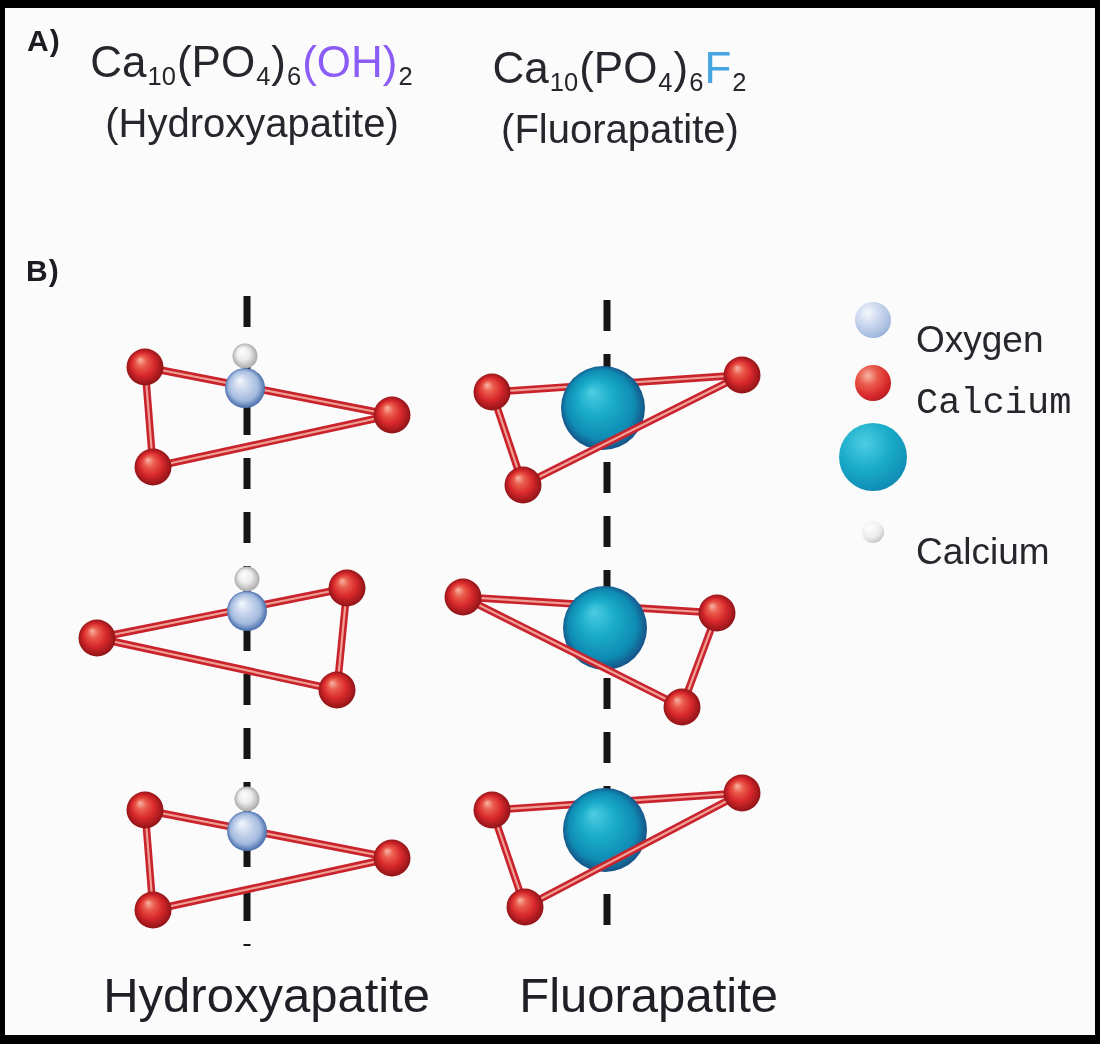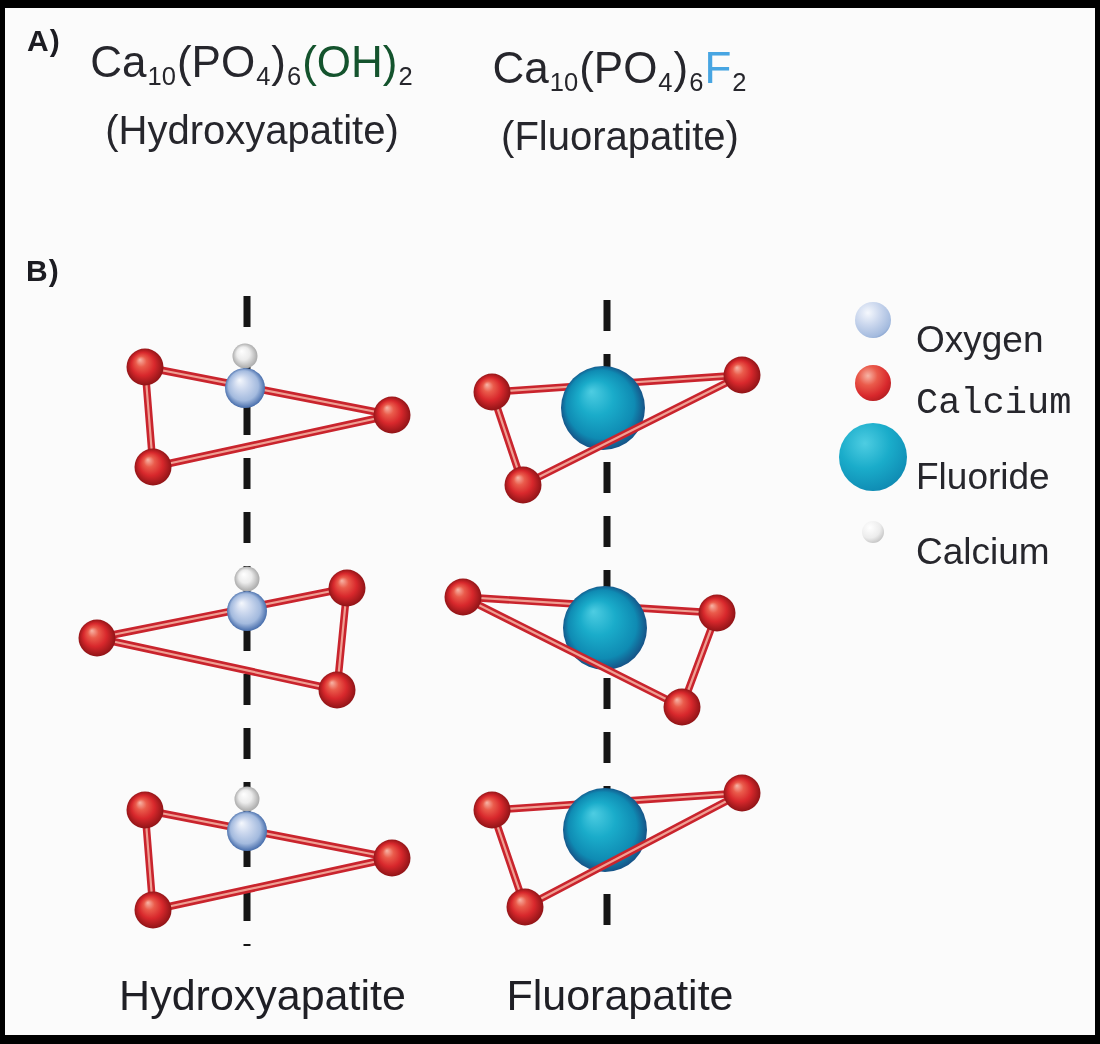--- a/index.html
+++ b/index.html
@@ -10,49 +10,49 @@
   .frame-border{position:absolute;inset:0;border-top:8px solid #000;border-left:5px solid #000;
     border-right:5px solid #000;border-bottom:9px solid #000;pointer-events:none;z-index:30;}
   .section-label{position:absolute;font-weight:bold;font-size:30px;letter-spacing:1px;color:#1c1c22;}
   #label-a{left:27px;top:24px;}
   #label-b{left:26px;top:254px;}
   .compound{position:absolute;text-align:center;}
   #compound-1{left:72px;top:34px;width:360px;}
   #compound-2{left:452px;top:40px;width:336px;}
   .formula{font-size:44px;line-height:56px;white-space:nowrap;color:#26262c;}
   .formula .sub{font-size:0.58em;position:relative;top:0.30em;padding:0 1px;}
-  .compound-name{font-size:40px;line-height:48px;margin-top:10px;color:#26262c;}
+  .compound-name{font-size:40px;line-height:48px;margin-top:3px;color:#26262c;}
   #structures-svg{position:absolute;left:0;top:0;}
   .legend-label{position:absolute;left:916px;font-size:37px;line-height:44px;color:#26262c;white-space:nowrap;margin-top:20px;}
   #legend-label-0{top:298px;}
   #legend-label-1{top:361px;font-family:Liberation Mono, monospace;}
   #legend-label-2{top:435px;}
   #legend-label-3{top:510px;}
   .sphere{position:absolute;border-radius:50%;}
   .sphere-oxygen{left:855px;top:302px;width:36px;height:36px;
     background:radial-gradient(circle at 36% 30%,#f5f8fd 0%,#ccd8ee 35%,#a3bade 72%,#3d65a6 100%);}
   .sphere-calcium{left:855px;top:365px;width:36px;height:36px;
     background:radial-gradient(circle at 36% 30%,#f7b5a6 0%,#ea5b4b 28%,#d8282c 60%,#8a1215 100%);}
   .sphere-fluoride{left:839px;top:423px;width:68px;height:68px;
     background:radial-gradient(circle at 38% 30%,#4ecde2 0%,#1aacca 40%,#0f8bb3 78%,#174a80 100%);}
   .sphere-hydrogen{left:862px;top:521px;width:22px;height:22px;
     background:radial-gradient(circle at 36% 30%,#ffffff 0%,#ececec 50%,#a5a5a5 100%);}
-  .col-label{position:absolute;top:970px;text-align:center;font-size:43px;line-height:50px;color:#1f1f25;}
+  .col-label{position:absolute;top:970px;text-align:right;font-size:49px;line-height:50px;color:#1f1f25;}
   #col-label-0{left:95px;width:335px;}
-  #col-label-1{left:450px;width:340px;}
+  #col-label-1{left:438px;width:340px;}
 </style>
 </head>
 <body>
 
 <div class="canvas">
 
   <div class="section-label" id="label-a">A)</div>
 
   <div class="compound" id="compound-1">
-    <div class="formula"><span>Ca</span><span class="sub">10</span><span>(PO</span><span class="sub">4</span><span>)</span><span class="sub">6</span><span style="color: #14532d;">(OH)</span><span class="sub">2</span></div>
+    <div class="formula"><span>Ca</span><span class="sub">10</span><span>(PO</span><span class="sub">4</span><span>)</span><span class="sub">6</span><span style="color: #8b5cf6;">(OH)</span><span class="sub">2</span></div>
     <div class="compound-name">(Hydroxyapatite)</div>
   </div>
 
   <div class="compound" id="compound-2">
     <div class="formula"><span>Ca</span><span class="sub">10</span><span>(PO</span><span class="sub">4</span><span>)</span><span class="sub">6</span><span style="color: rgb(71, 165, 226);">F</span><span class="sub">2</span></div>
     <div class="compound-name">(Fluorapatite)</div>
   </div>
 
   <div class="section-label" id="label-b">B)</div>
 
@@ -149,20 +149,19 @@
       <circle cx="742" cy="793" r="18.5" fill="url(#g-calcium)"></circle>
     </svg>
 
   <div class="sphere sphere-oxygen"></div>
   <div class="sphere sphere-calcium"></div>
   <div class="sphere sphere-fluoride"></div>
   <div class="sphere sphere-hydrogen"></div>
 
   <div class="legend-label" id="legend-label-0">Oxygen</div>
   <div class="legend-label" id="legend-label-1">Calcium</div>
-  <div class="legend-label" id="legend-label-2">Fluoride</div>
   <div class="legend-label" id="legend-label-3">Calcium</div>
 
   <div class="col-label" id="col-label-0">Hydroxyapatite</div>
   <div class="col-label" id="col-label-1">Fluorapatite</div>
 
   <div class="frame-border"></div>
 </div>
 
 </body></html>

